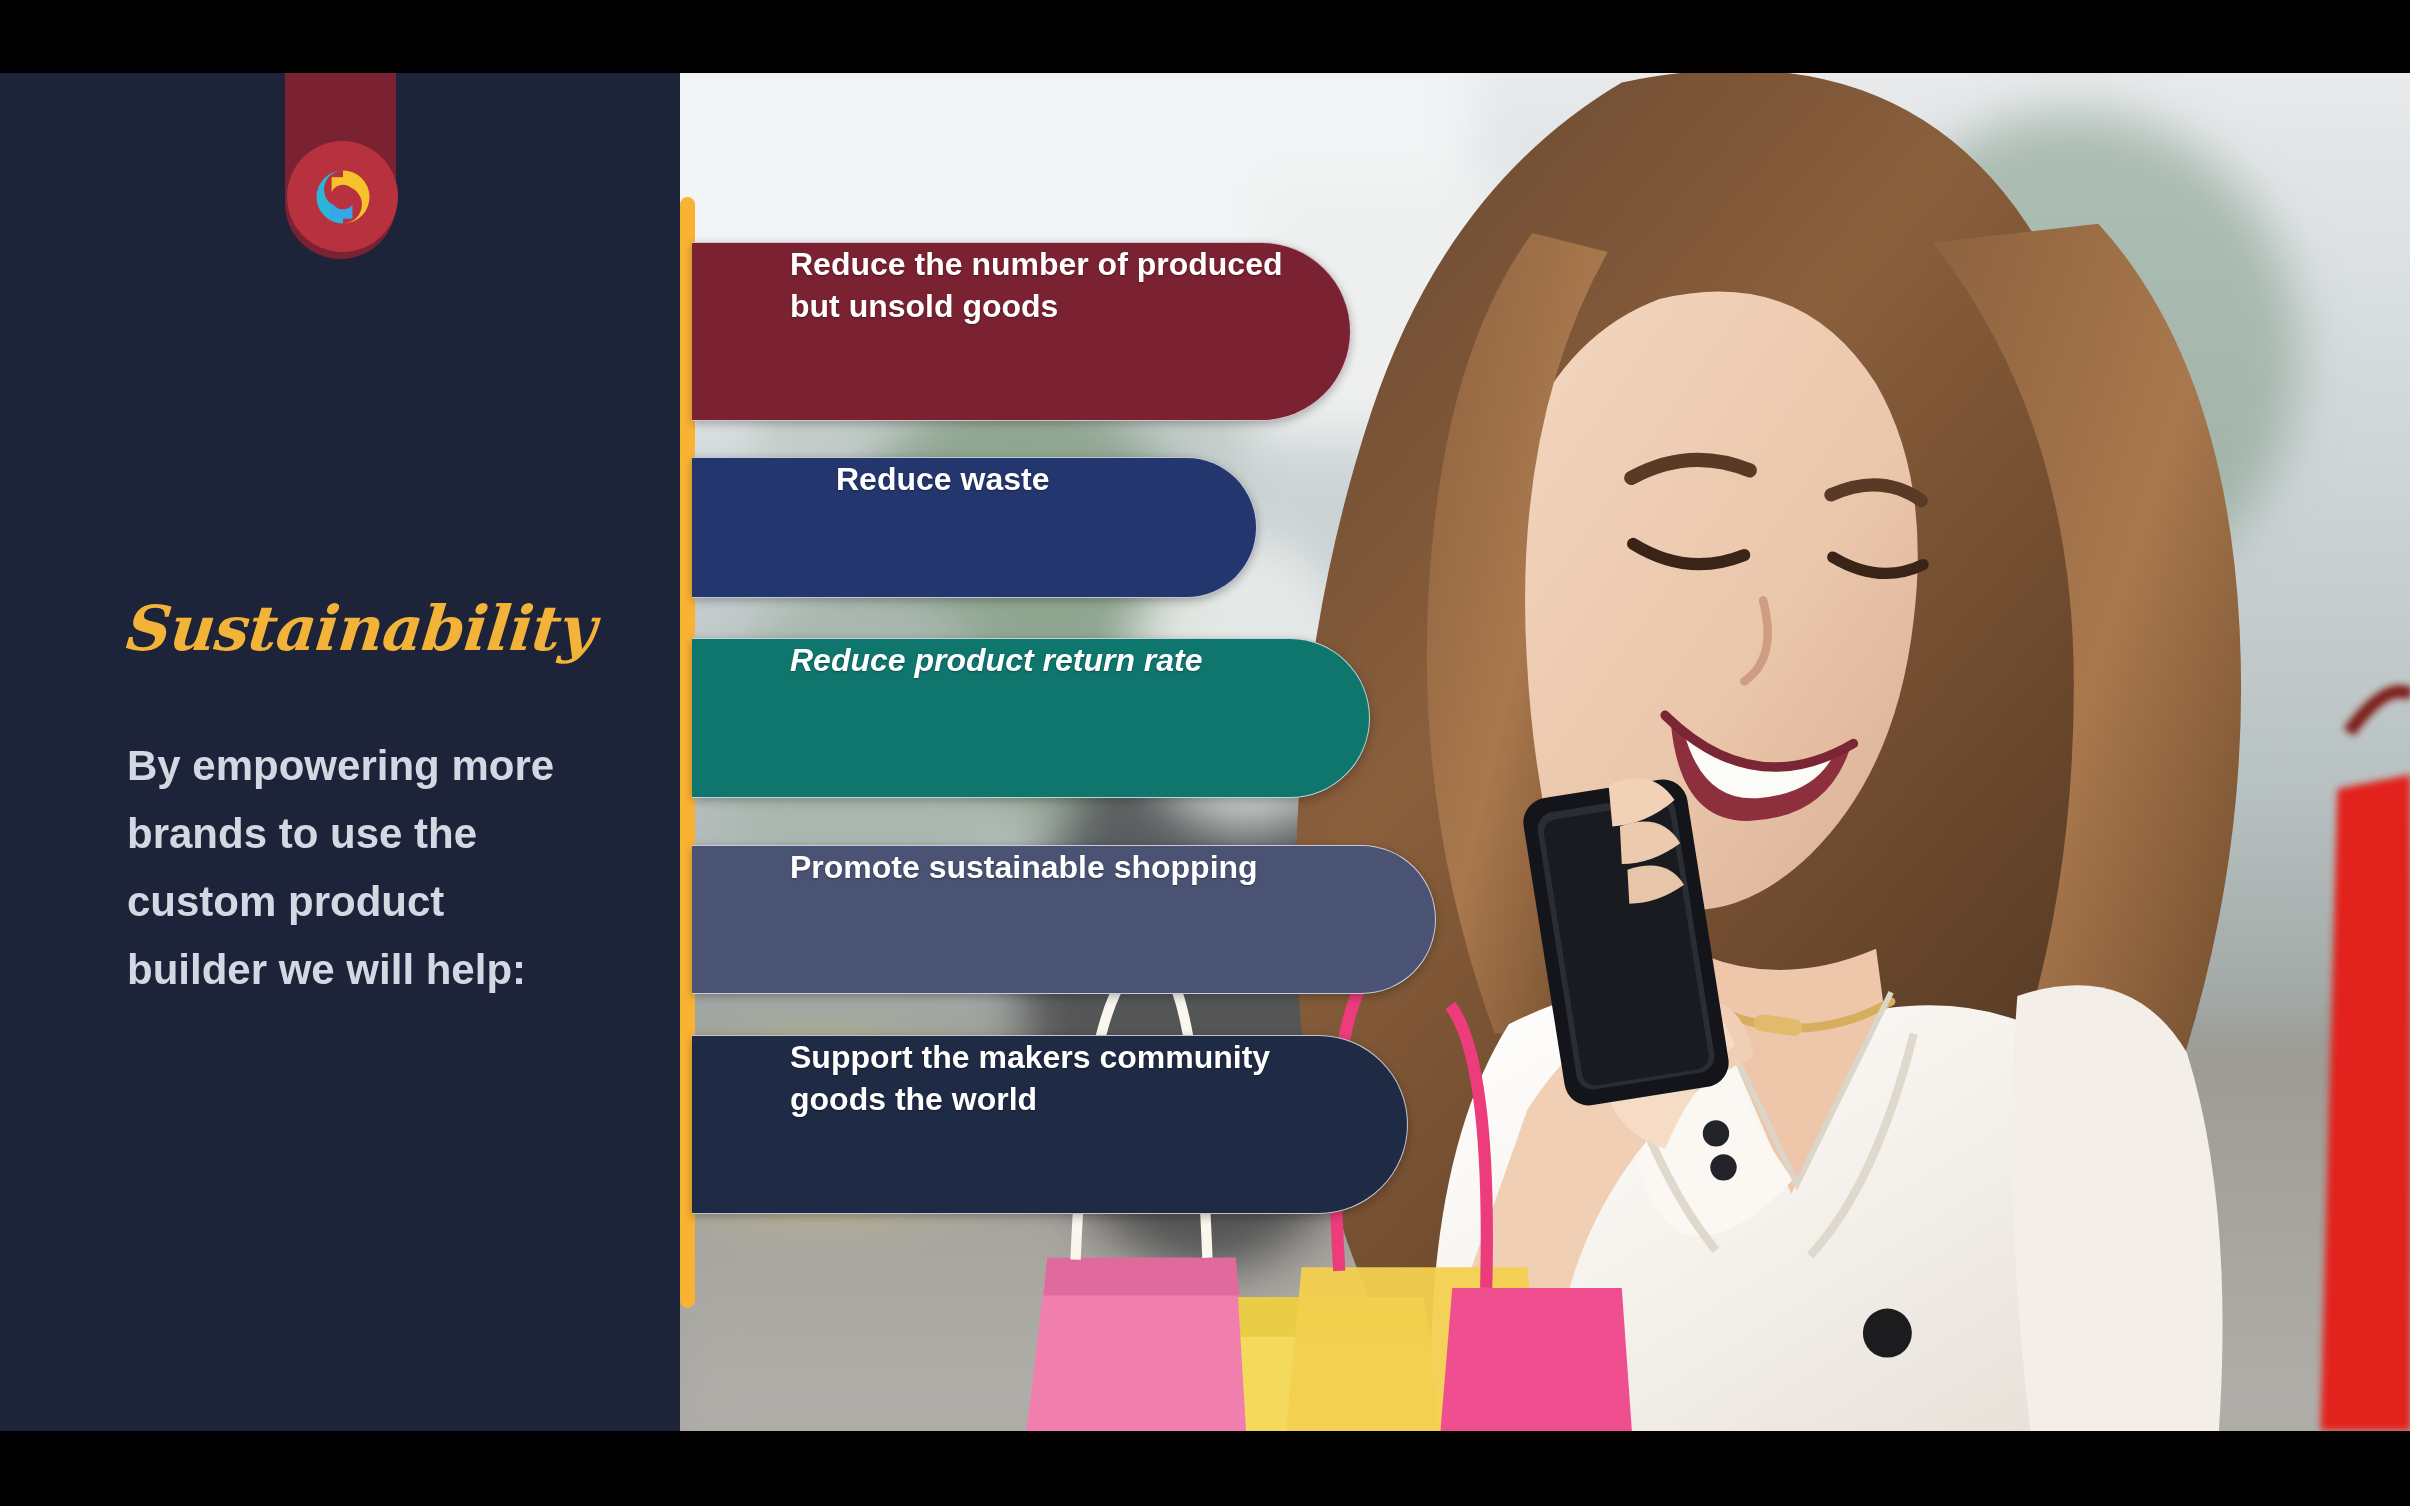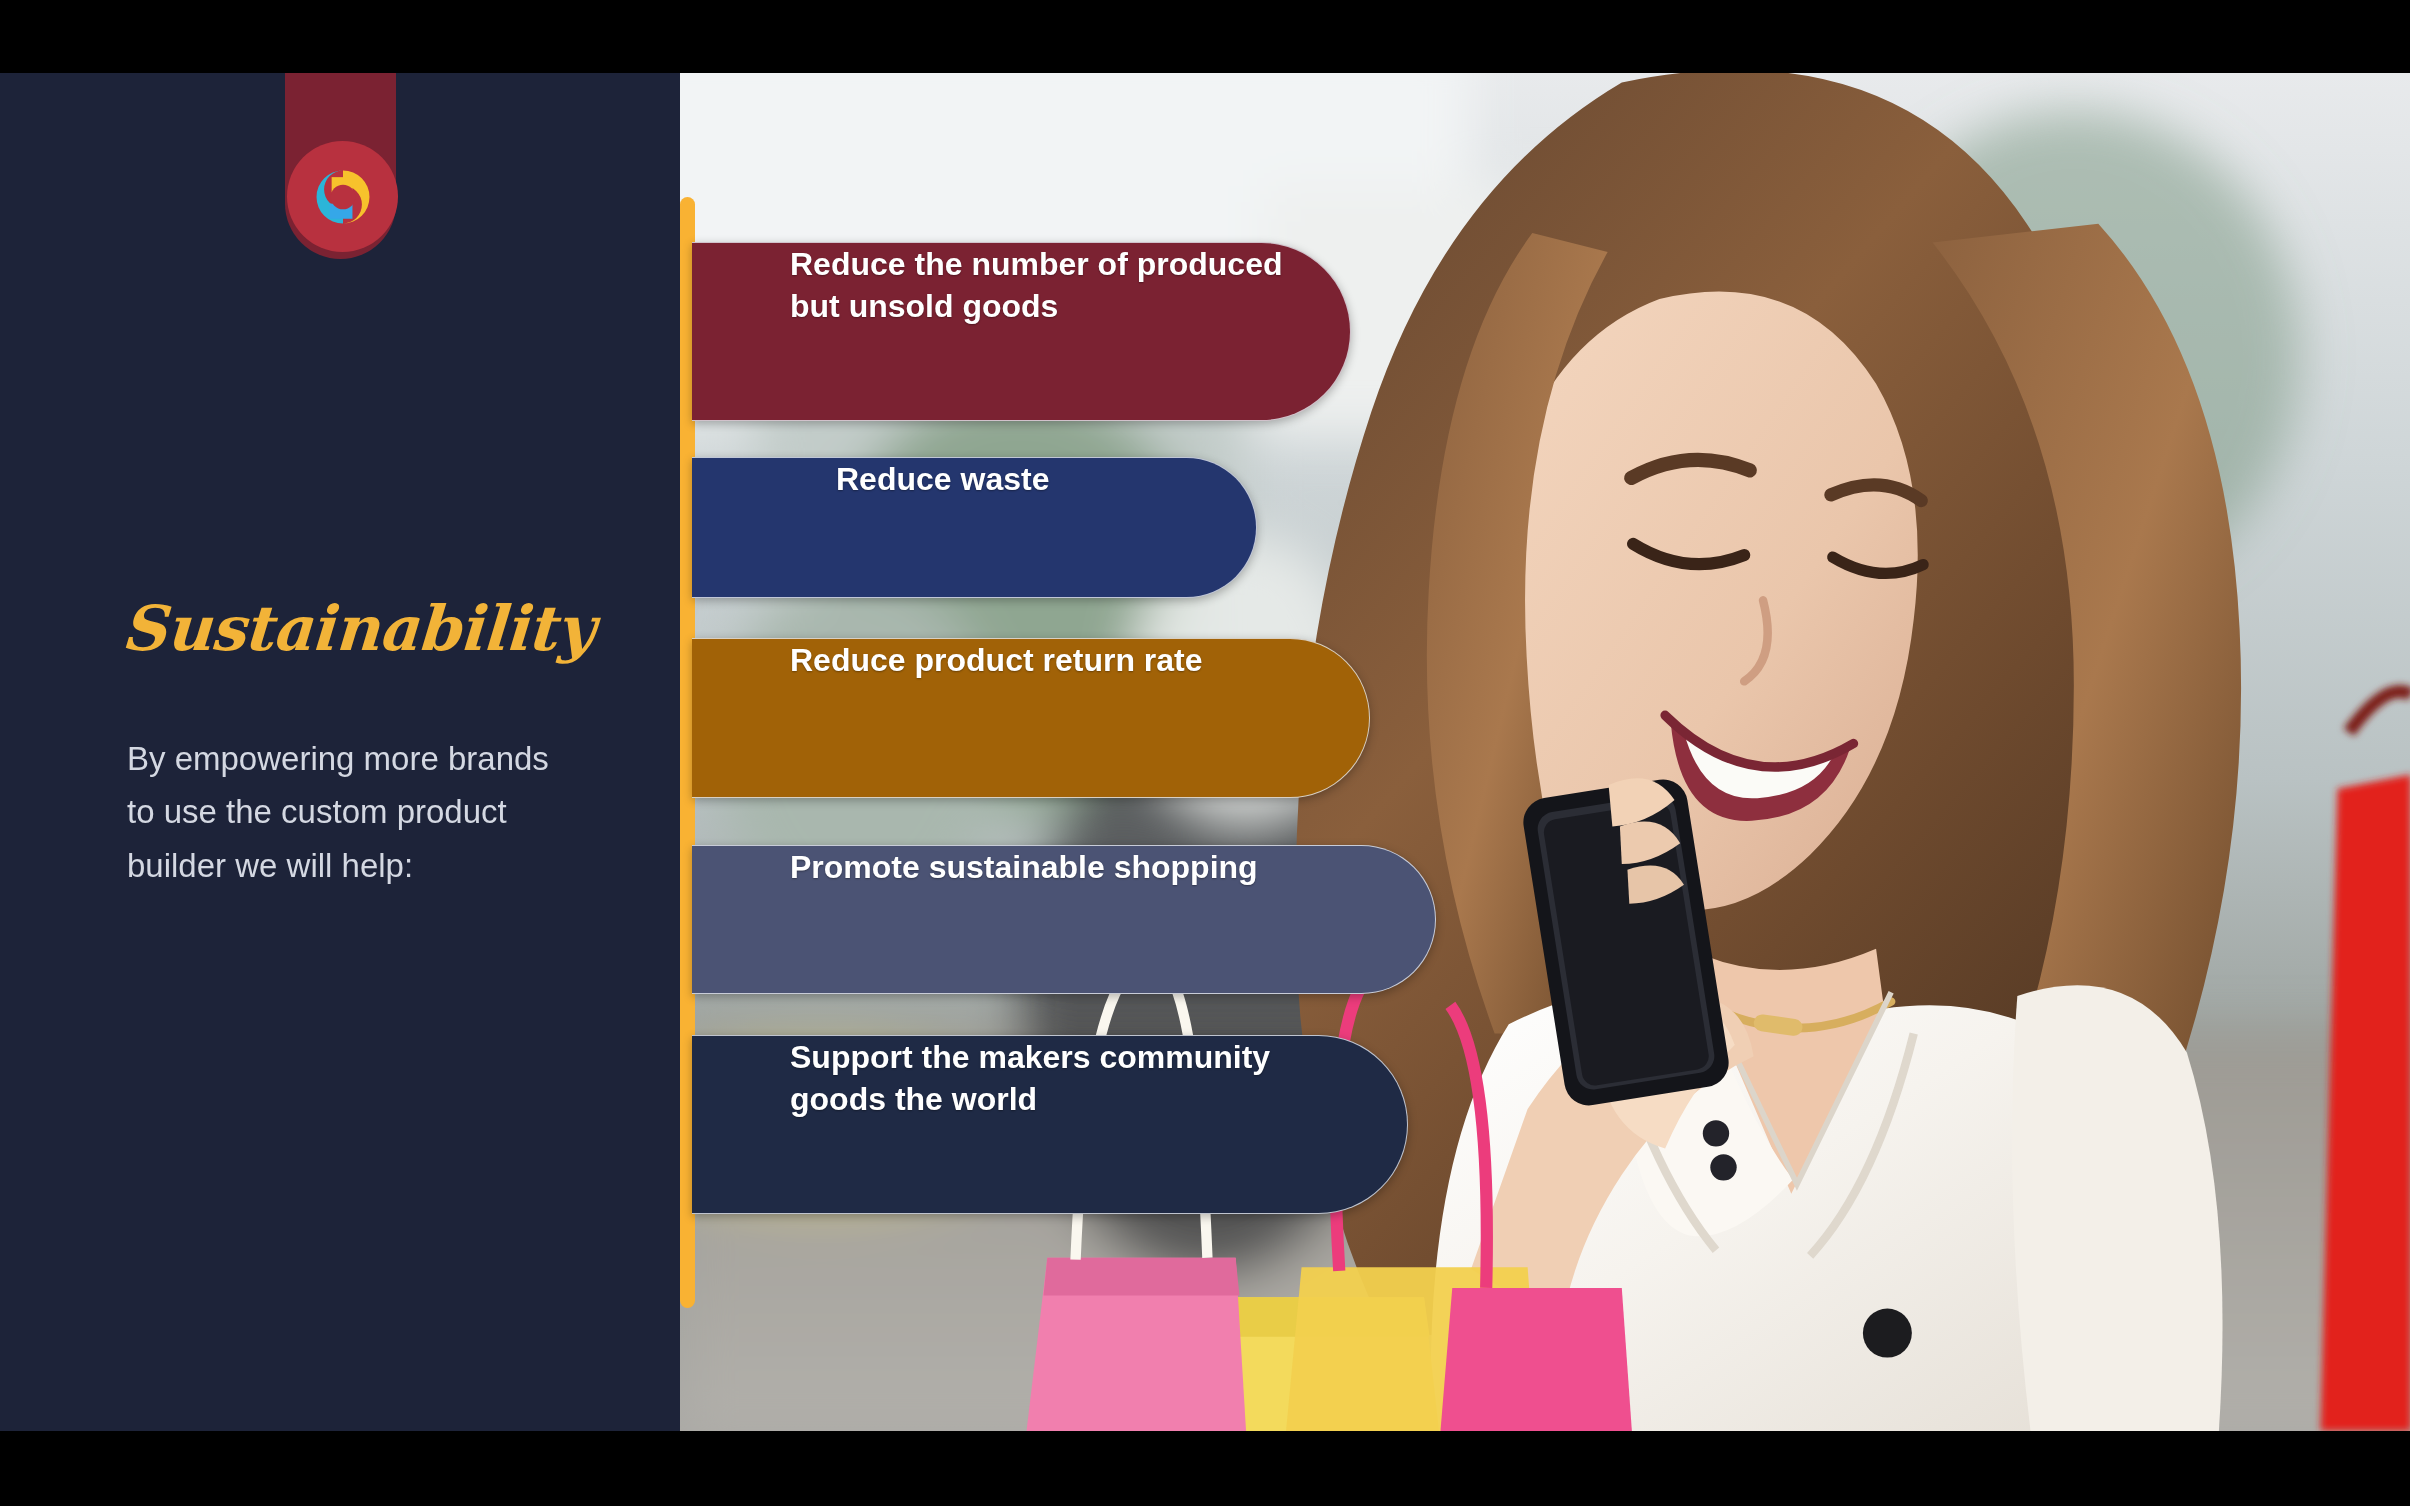--- a/index.html
+++ b/index.html
@@ -91,24 +91,24 @@
     line-height: 1.05;
     color: #f2b338;
     letter-spacing: -0.9px;
     transform: skewX(-6deg);
   }
   #intro-text {
     position: absolute;
     left: 127px;
     top: 659px;
     width: 443px;
-    font-size: 33px;
+    font-size: 42px;
     line-height: 1.62;
     color: #d4d8e2;
-    font-weight: 400;
+    font-weight: 700;
   }
 
   
   #photo {
     position: absolute;
     left: 680px; top: 0;
     width: 1731px;
     height: 1358px;
     overflow: hidden;
     z-index: 5;
@@ -338,21 +338,21 @@
 
     <div id="accent-bar"></div>
 
     <div id="pill-list">
       <div class="pill p0" style="background: rgb(123, 34, 50);">
         <span class="pill-label">Reduce the number of produced but unsold goods</span>
       </div>
       <div class="pill p1" style="background: rgb(36, 54, 110);">
         <span class="pill-label">Reduce waste</span>
       </div>
-      <div class="pill p2" style="background: #a16207;">
+      <div class="pill p2" style="background: #0f766e; font-style: italic;">
         <span class="pill-label">Reduce product return rate</span>
       </div>
       <div class="pill p3" style="background: rgb(75, 83, 116);">
         <span class="pill-label">Promote sustainable shopping</span>
       </div>
       <div class="pill p4" style="background: rgb(31, 42, 69);">
         <span class="pill-label">Support the makers community goods the world</span>
       </div>
     </div>
 

